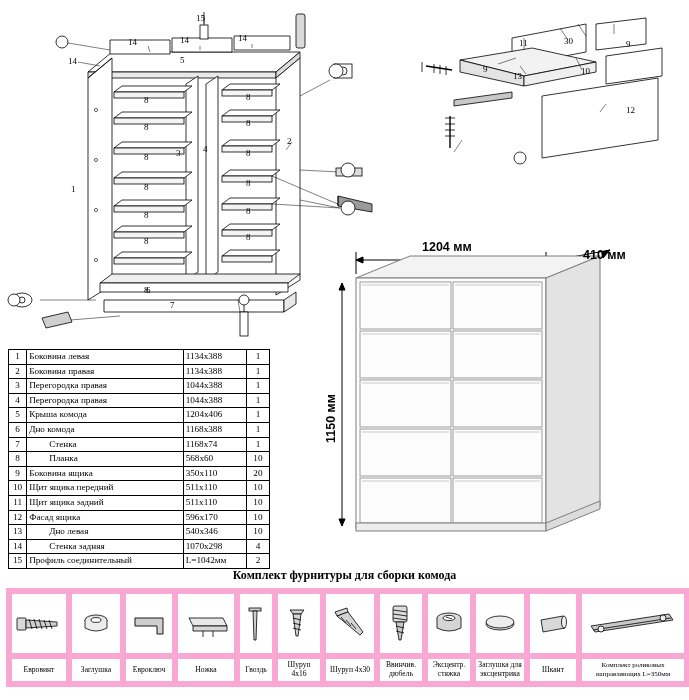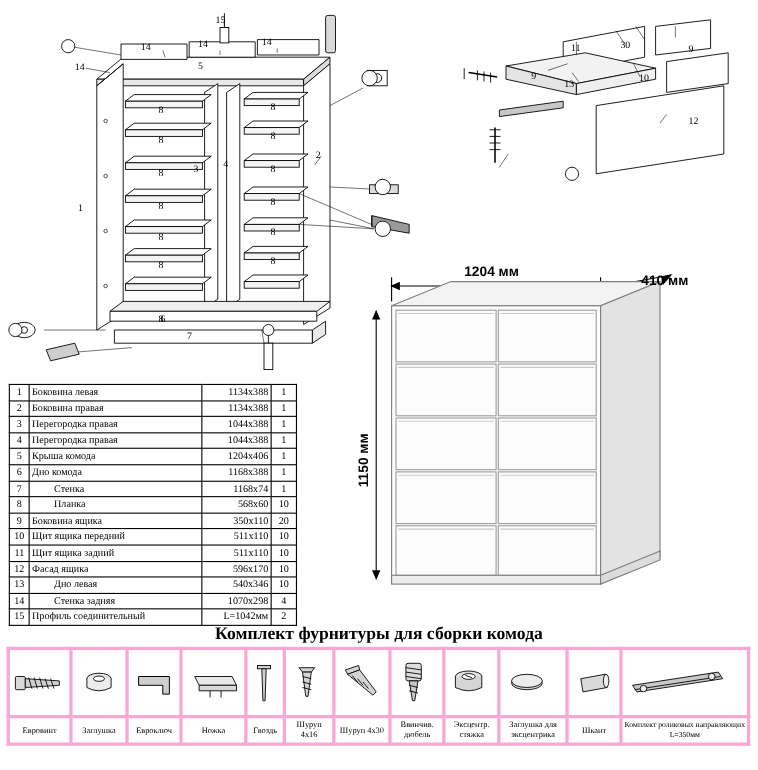--- a/index.html
+++ b/index.html
@@ -9,33 +9,33 @@
 
   
   #exploded{position:absolute;left:0;top:0;width:400px;height:345px;}
   #drawer-detail{position:absolute;left:400px;top:0;width:289px;height:170px;}
 
   
   #parts-table{position:absolute;left:8px;top:349px;width:262px;border-collapse:collapse;font-size:9.2px;}
   #parts-table td{border:1px solid #000;padding:0px 2px;height:13.6px;line-height:13.6px;}
   #parts-table td.idx{width:14px;text-align:center;}
   #parts-table td.nm{width:150px;text-align:left;margin-top:27px;}
-  #parts-table td.dim{width:62px;text-align:right;}
+  #parts-table td.dim{width:62px;text-align:left;}
   #parts-table td.qt{width:20px;text-align:center;}
   #parts-table td.nm.ind{padding-left:22px;}
 
   
   #dresser-wrap{position:absolute;left:310px;top:238px;width:375px;height:320px;}
   .dim-text{position:absolute;font-family:"Liberation Sans",sans-serif;font-weight:bold;font-size:12.5px;}
   #dim-h{transform:rotate(-90deg);transform-origin:left top;}
 
   
-  #hw-title{position:absolute;left:0;top:568px;width:689px;text-align:center;font-size:16px;font-weight:bold;font-family:"Liberation Serif",serif;}
+  #hw-title{position:absolute;left:0;top:568px;width:689px;text-align:center;font-size:12px;font-weight:bold;font-family:"Liberation Serif",serif;}
   #hw-table{position:absolute;left:6px;top:588px;width:676px;border-collapse:collapse;}
-  #hw-table td{border:3px solid #f9a8d4;text-align:center;vertical-align:middle;font-size:8px;font-family:"Liberation Serif",serif;}
+  #hw-table td{border:6px solid #f9a8d4;text-align:center;vertical-align:middle;font-size:8px;font-family:"Liberation Serif",serif;}
   #hw-table tr.icons td{height:57px;}
   #hw-table tr.names td{height:22px;font-size:7.6px;line-height:8.6px;padding:0 1px;}
   #hw-table tr.counts td{height:22px;font-size:14px;font-weight:bold;}
   .hwlast{font-size:7px !important;line-height:8px;}
 
   svg{display:block;}
 </style>
 </head>
 <body>
 

